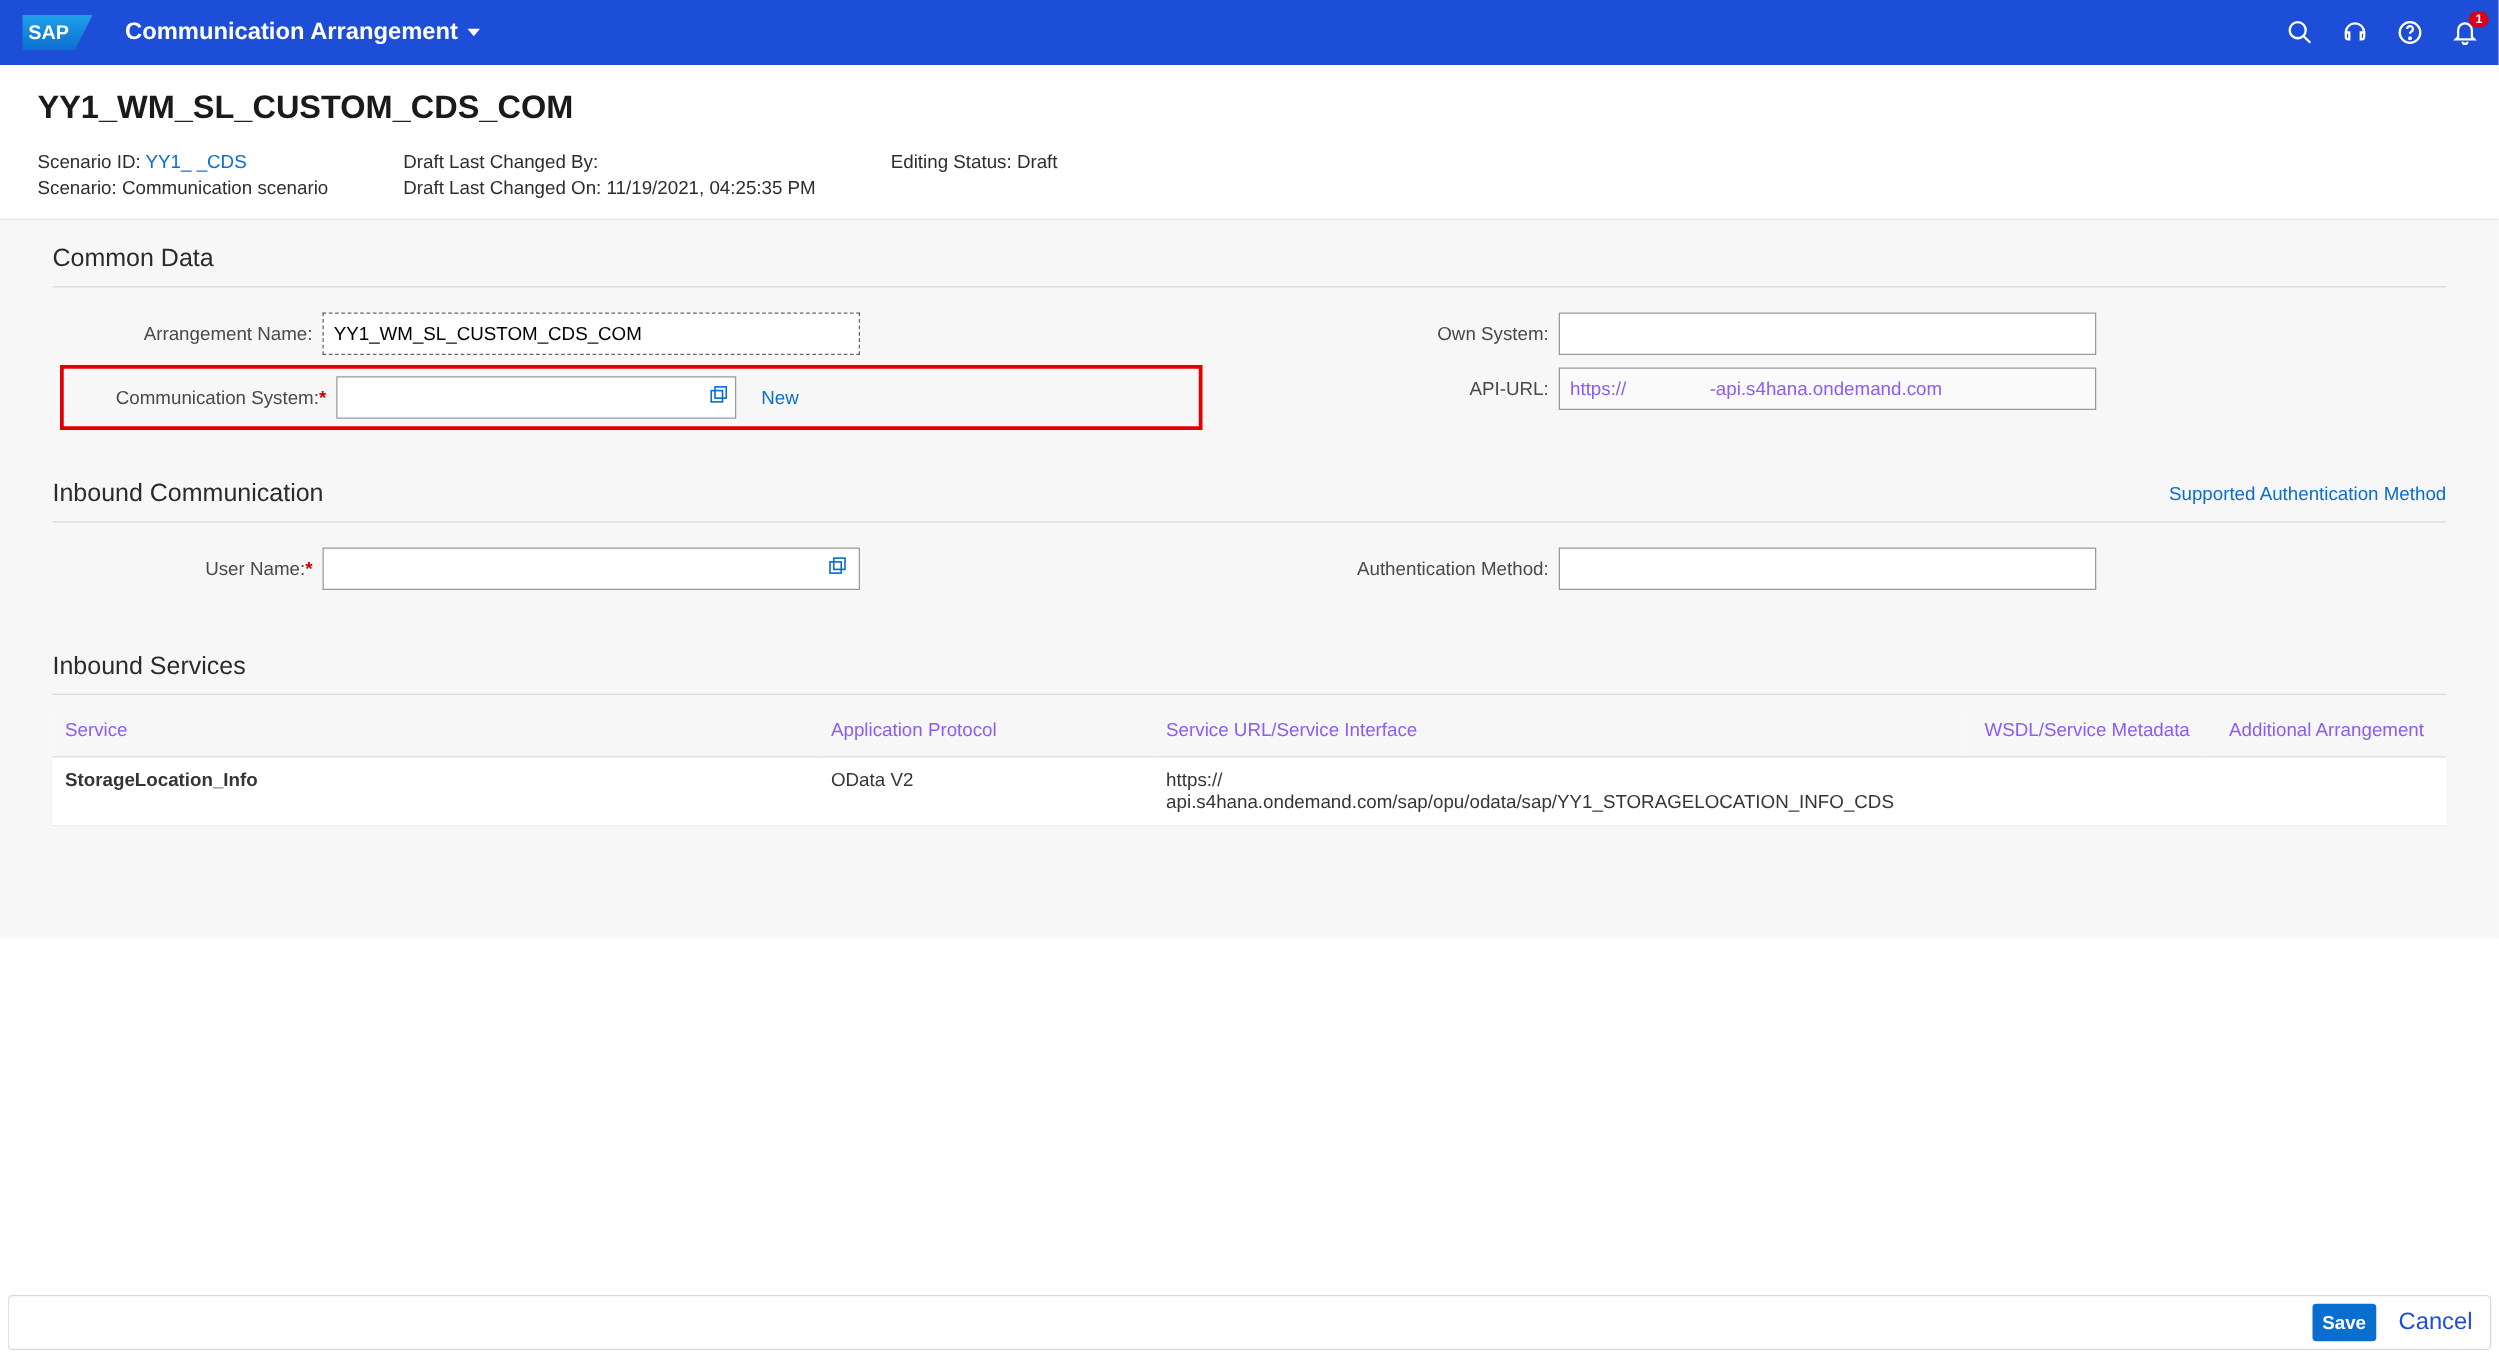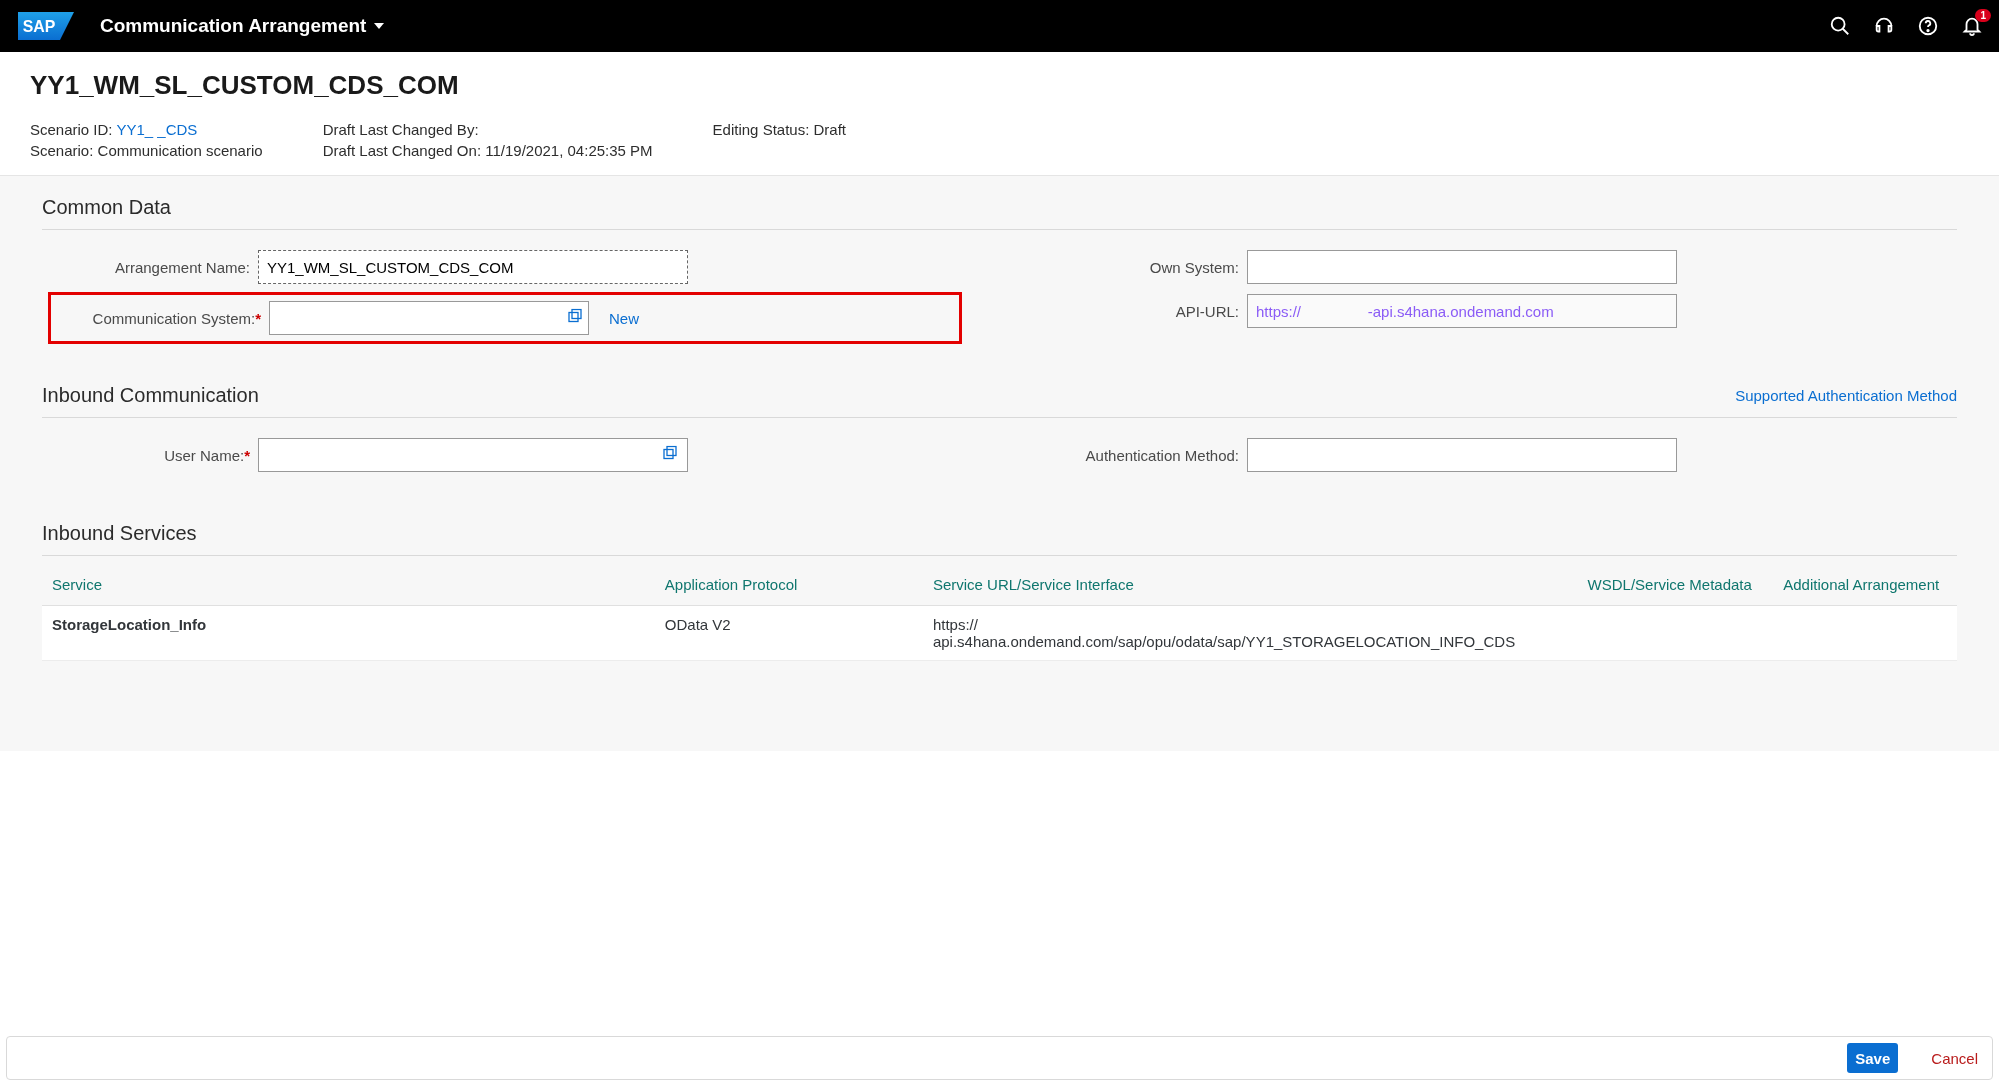--- a/index.html
+++ b/index.html
@@ -1,19 +1,19 @@
 <!DOCTYPE html>
 <html><head>
 <meta charset="utf-8">
 <style>
 * { box-sizing: border-box; margin: 0; padding: 0; }
 body { font-family: Arial, Helvetica, sans-serif; font-size: 14px; color: #32363a; background: #fff; }
 
 
-.shell-header { background: #000000; color: #fff; height: 52px; display: flex; align-items: center; padding: 0 16px; }
+.shell-header { background: #1d4ed8; color: #fff; height: 52px; display: flex; align-items: center; padding: 0 16px; }
 .sap-logo { display: inline-flex; align-items: center; margin-right: 24px; }
 .sap-logo svg { height: 28px; width: 60px; }
 .app-title { font-size: 19px; font-weight: 700; display: flex; align-items: center; gap: 8px; cursor: pointer; }
 .app-title .caret { width: 0; height: 0; border-left: 5px solid transparent; border-right: 5px solid transparent; border-top: 6px solid #fff; display: inline-block; }
 .header-spacer { flex: 1; }
 .header-icons { display: flex; align-items: center; gap: 22px; }
 .header-icon { width: 22px; height: 22px; cursor: pointer; fill: #fff; stroke: #fff; position: relative; }
 .notif-badge { position: absolute; top: -6px; right: -8px; background: #d9001b; color: #fff; font-size: 10px; font-weight: 700; border-radius: 8px; padding: 1px 5px; }
 
 
@@ -39,29 +39,29 @@
 input.dashed { border: 1px dashed #666; }
 .value-help { position: relative; }
 .value-help .vh-icon { position: absolute; right: 6px; top: 50%; transform: translateY(-50%); cursor: pointer; }
 .newlink { color: #0a6ed1; cursor: pointer; font-size:15px; }
 
 .highlight-box { border: 3px solid #e30000; padding: 6px 8px; margin-top:-2px; }
 
 
 .table-wrap { margin-top: 8px; background:#fff; }
 .tbl { width: 100%; border-collapse: collapse; }
-.tbl th { text-align: left; font-weight: 400; color: #0f766e; font-size: 15px; padding: 12px 10px; border-bottom: 1px solid #e0e0e0; background:#f7f7f7; }
+.tbl th { text-align: left; font-weight: 400; color: #8b5cf6; font-size: 15px; padding: 12px 10px; border-bottom: 1px solid #e0e0e0; background:#f7f7f7; }
 .tbl th.center { text-align: center; }
 .tbl td { padding: 10px 10px; border-bottom: 1px solid #ececec; vertical-align: top; font-size: 15px; }
 .tbl td.bold { font-weight: 700; }
 
 
 .footer-bar { position: fixed; left: 6px; right: 6px; bottom: 6px; background: #fff; border: 1px solid #d9d9d9; border-radius: 4px; height: 44px; display: flex; align-items: center; justify-content: flex-end; padding: 0 14px; gap: 18px; }
 .btn-primary { background: #0a6ed1; color: #fff; border: none; height: 30px; padding: 0 8px; font-size: 15px; font-weight: 700; border-radius: 3px; cursor: pointer; }
-.btn-ghost { background: transparent; border: none; color: #b91c1c; font-size: 15px; cursor: pointer; margin-left: 15px; }
+.btn-ghost { background: transparent; border: none; color: #1d4ed8; font-size: 19px; cursor: pointer; }
 
 .vh-svg { width:16px; height:16px; }
 </style>
 </head>
 <body>
 
 <div class="shell-header">
   <span class="sap-logo">
     <svg viewBox="0 0 120 60">
         <defs>

